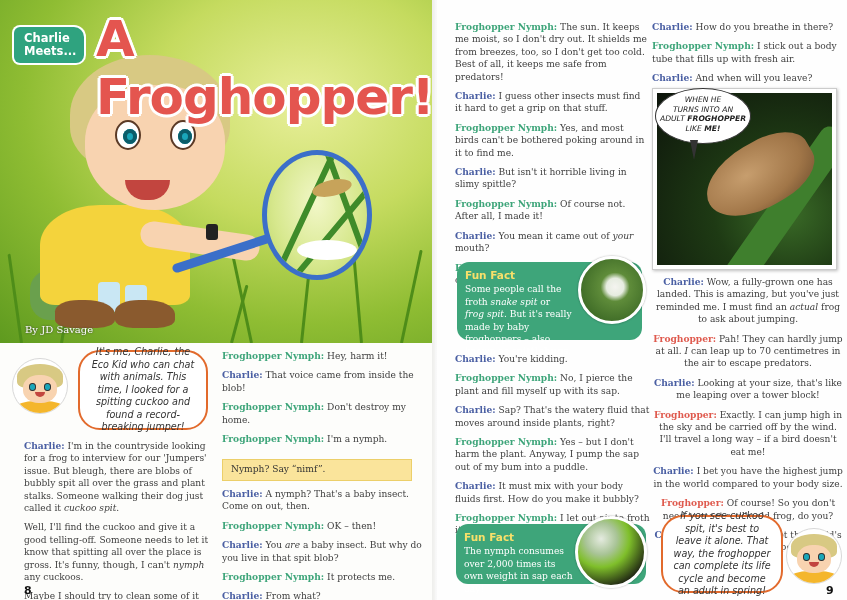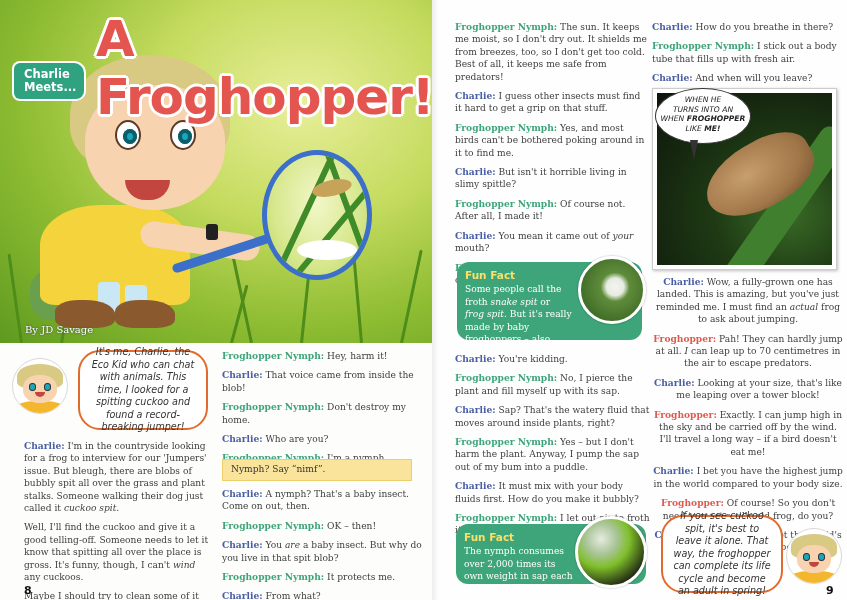--- a/index.html
+++ b/index.html
@@ -11,21 +11,21 @@
   .page-right { left: 437px; width: 410px; background: #fefefe; }
   .gutter { position: absolute; left: 432px; top: 0; width: 8px; height: 600px;
             background: linear-gradient(to right, rgba(0,0,0,0.06), rgba(0,0,0,0)); }
 
   
   .hero { position: absolute; left: 0; top: 0; width: 432px; height: 343px; overflow: hidden;
           background: radial-gradient(ellipse at 70% 30%, #e8ef9a 0%, #c5db5f 35%, #8fbd33 65%, #5e9a1f 100%); }
   .grass { position: absolute; bottom: 0; width: 3px; background: #4e8d19; border-radius: 2px 2px 0 0; transform-origin: bottom center; }
   .badge { position: absolute; left: 14px; top: 27px; width: 70px; height: 36px; background: #2fa37f;
            border-radius: 6px 10px 8px 6px; color: #fff; font-weight: bold; font-size: 11.5px; line-height: 13px;
-           padding: 5px 0 0 10px; box-shadow: 0 0 0 2px #fff; margin-top: 36px; }
+           padding: 5px 0 0 10px; box-shadow: 0 0 0 2px #fff; }
   .title { position: absolute; left: 96px; top: 10px; font-family: "DejaVu Sans", sans-serif; font-weight: bold;
            font-size: 50px; color: #e4554f; letter-spacing: -1px;
            text-shadow: 3px 0 0 #fff, -3px 0 0 #fff, 0 3px 0 #fff, 0 -3px 0 #fff, 2px 2px 0 #fff, -2px -2px 0 #fff, 2px -2px 0 #fff, -2px 2px 0 #fff; }
   .byline { position: absolute; left: 25px; top: 324px; font-size: 10px; color: #fff; font-family: "DejaVu Serif", serif;
             text-shadow: 0 0 2px #333; }
 
   
   .boy-hair { position: absolute; left: 70px; top: 55px; width: 160px; height: 120px; background: #d8c983;
               border-radius: 50% 50% 40% 40%; }
   .boy-face { position: absolute; left: 85px; top: 85px; width: 140px; height: 125px; background: #f8d3b0;
@@ -132,29 +132,28 @@
       <div class="hair"></div>
       <div class="face"></div>
     <div class="e" style="left:30%;top:45%"></div>
       <div class="e" style="left:58%;top:45%"></div>
       <div class="m"></div>
   </div>
   <div class="speech" style="left:78px;top:350px;width:130px;height:80px;">It's me, Charlie, the Eco Kid who can chat with animals. This time, I looked for a spitting cuckoo and found a record-breaking jumper!</div>
 
   <div class="col" style="left:24px;top:440px;width:190px;">
     <p><span class="sp-c">Charlie:</span> <span>I'm in the countryside looking for a frog to interview for our 'Jumpers' issue. But bleugh, there are blobs of bubbly spit all over the grass and plant stalks. Someone walking their dog just called it</span> <em>cuckoo spit</em><span>.</span></p>
-    <p><span>Well, I'll find the cuckoo and give it a good telling-off. Someone needs to let it know that spitting all over the place is gross. It's funny, though, I can't</span> <em>wind</em> <span>any cuckoos.</span></p>
+    <p><span>Well, I'll find the cuckoo and give it a good telling-off. Someone needs to let it know that spitting all over the place is gross. It's funny, though, I can't</span> <em>nymph</em> <span>any cuckoos.</span></p>
     <p><span>Maybe I should try to clean some of it up. There's a great big blob here on this plant. I'll just get my tissue out and clean it off...</span></p>
   </div>
 
   <div class="col" style="left:222px;top:350px;width:195px;">
     <p><span class="sp-n">Froghopper Nymph:</span> <span>Hey, harm it!</span></p>
     <p><span class="sp-c">Charlie:</span> <span>That voice came from inside the blob!</span></p>
     <p><span class="sp-n">Froghopper Nymph:</span> <span>Don't destroy my home.</span></p>
-    <p><span class="sp-c">Charlie:</span> <span>Who are you?</span></p>
     <p><span class="sp-n">Froghopper Nymph:</span> <span>I'm a nymph.</span></p>
   </div>
 
   <div class="pron">Nymph? Say “nimf”.</div>
 
   <div class="col" style="left:222px;top:488px;width:200px;">
     <p><span class="sp-c">Charlie:</span> <span>A nymph? That's a baby insect. Come on out, then.</span></p>
     <p><span class="sp-n">Froghopper Nymph:</span> <span>OK – then!</span></p>
     <p><span class="sp-c">Charlie:</span> <span>You</span> <em>are</em> <span>a baby insect. But why do you live in that spit blob?</span></p>
     <p><span class="sp-n">Froghopper Nymph:</span> <span>It protects me.</span></p>
@@ -207,21 +206,21 @@
 
 <div class="photo-frame">
   <div class="photo">
     <div class="leaf"></div>
     <div class="froghopper"></div>
   </div>
 </div>
 <div class="comic-bubble">
   <div>WHEN HE</div>
   <div>TURNS INTO AN</div>
-  <div><span>WHEN</span> <b>FROGHOPPER</b></div>
+  <div><span>ADULT</span> <b>FROGHOPPER</b></div>
   <div><span>LIKE</span> <b>ME!</b></div>
 </div>
 <div class="comic-tail"></div>
 
 <div class="col" style="left:652px;top:276px;width:192px;text-align:center;">
   <p><span class="sp-c">Charlie:</span> <span>Wow, a fully-grown one has landed. This is amazing, but you've just reminded me. I must find an</span> <em>actual</em> <span>frog to ask about jumping.</span></p>
   <p><span class="sp-f">Froghopper:</span> <span>Pah! They can hardly jump at all.</span> <em>I</em> <span>can leap up to 70 centimetres in the air to escape predators.</span></p>
   <p><span class="sp-c">Charlie:</span> <span>Looking at your size, that's like me leaping over a tower block!</span></p>
   <p><span class="sp-f">Froghopper:</span> <span>Exactly. I can jump high in the sky and be carried off by the wind. I'll travel a long way – if a bird doesn't eat me!</span></p>
   <p><span class="sp-c">Charlie:</span> <span>I bet you have the highest jump in the world compared to your body size.</span></p>

